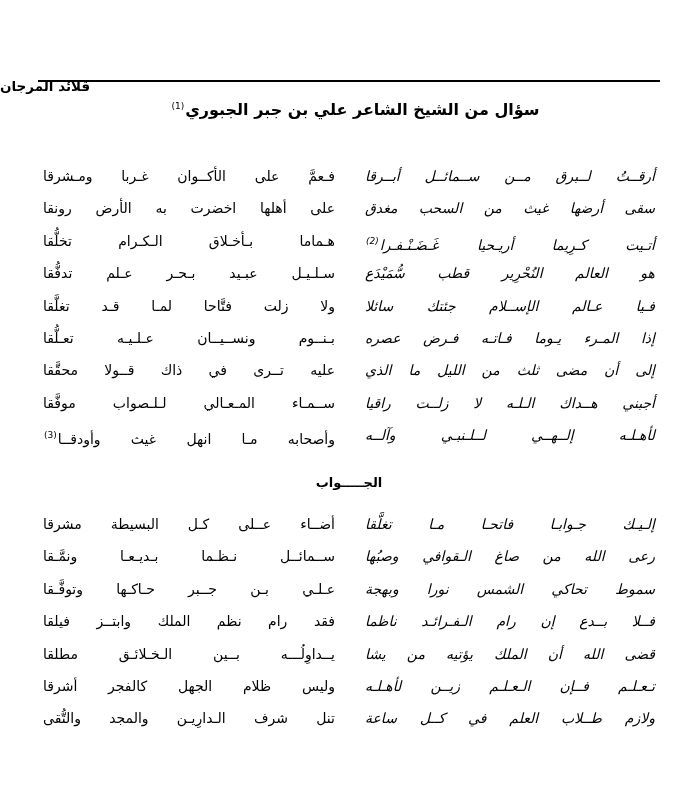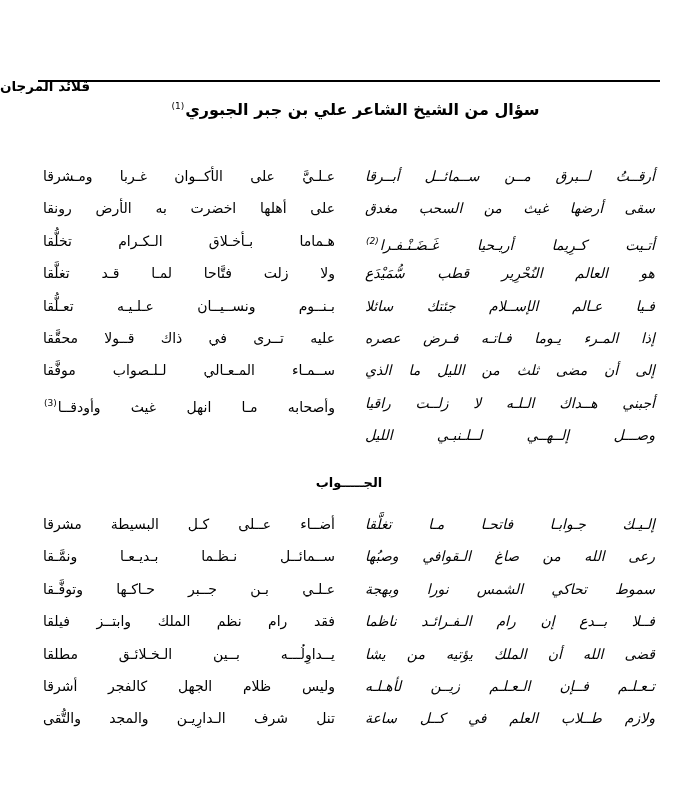--- a/index.html
+++ b/index.html
@@ -163,32 +163,35 @@
         <div class="verse-line">
           <span>إذا المـرء يـوما فـاتـه فـرض عصره</span>
         </div>
         <div class="verse-line">
           <span>إلى أن مضى ثلث من الليل ما الذي</span>
         </div>
         <div class="verse-line">
           <span>أجبني هــداك الـلـه لا زلــت راقيا</span>
         </div>
         <div class="verse-line">
-          <span>وصـــل إلــهــي لــلـنبـي الليل</span>
+          <span>لأهـلـه إلــهــي لــلـنبـي وآلــه</span>
         </div>
       </div>
     <div class="hemistich-col col-left">
         <div class="verse-line">
-          <span>عـلـيَّ على الأكــوان غـربا ومـشرقا</span>
+          <span>فـعمَّ على الأكــوان غـربا ومـشرقا</span>
         </div>
         <div class="verse-line">
           <span>على أهلها اخضرت به الأرض رونقا</span>
         </div>
         <div class="verse-line">
           <span>هـماما بـأخـلاق الـكـرام تخلُّقا</span>
+        </div>
+        <div class="verse-line">
+          <span>سـلـيـل عبـيد بـحـر عـلم تدفُّقا</span>
         </div>
         <div class="verse-line">
           <span>ولا زلت فتَّاحا لمـا قـد تغلَّقا</span>
         </div>
         <div class="verse-line">
           <span>بـنــوم ونســيــان عـلـيـه تعـلُّقا</span>
         </div>
         <div class="verse-line">
           <span>عليه تــرى في ذاك قــولا محقَّقا</span>
         </div>

